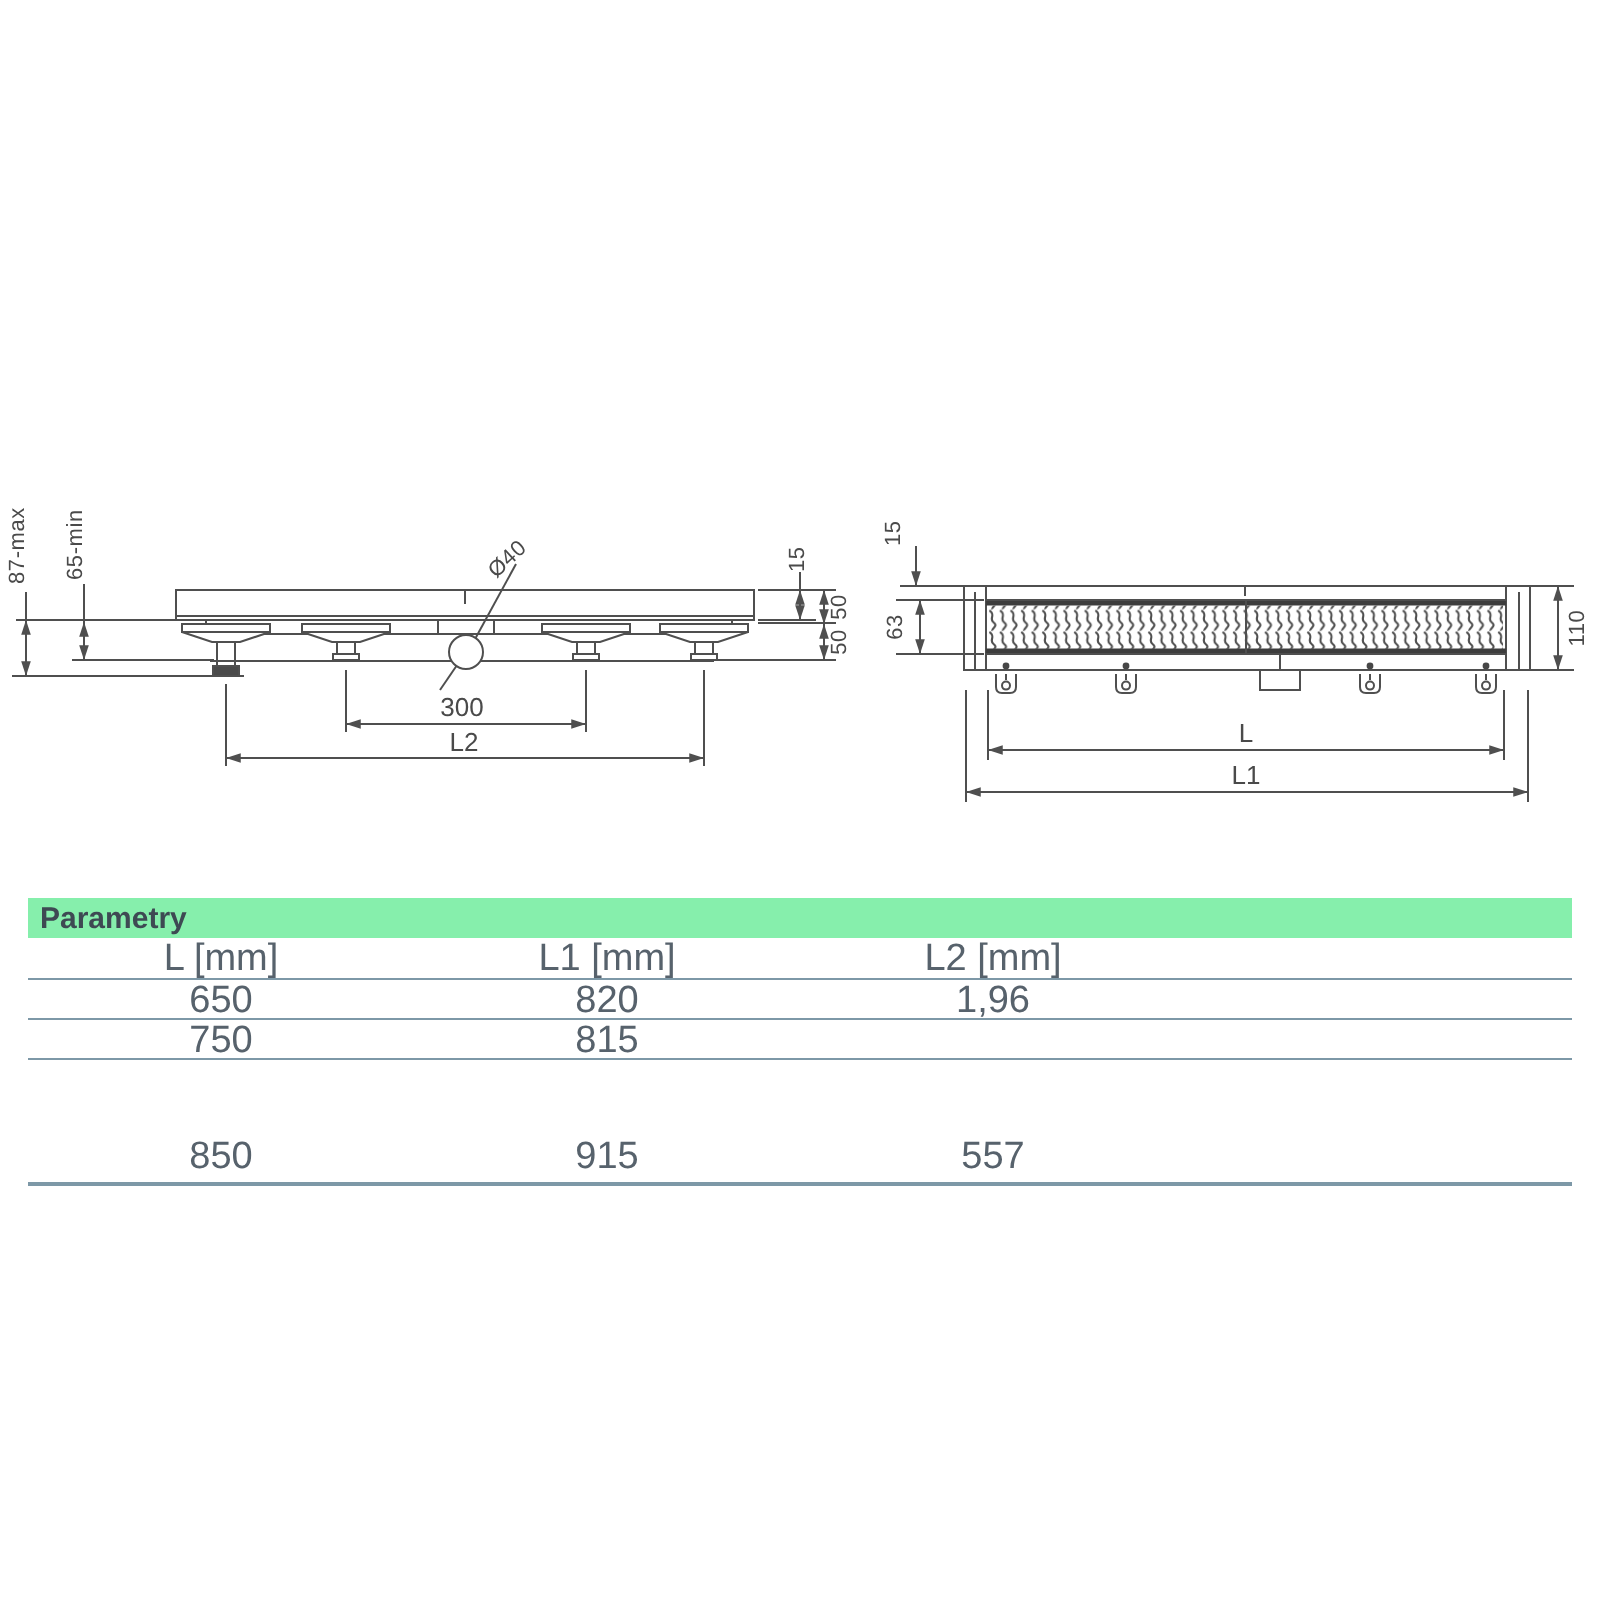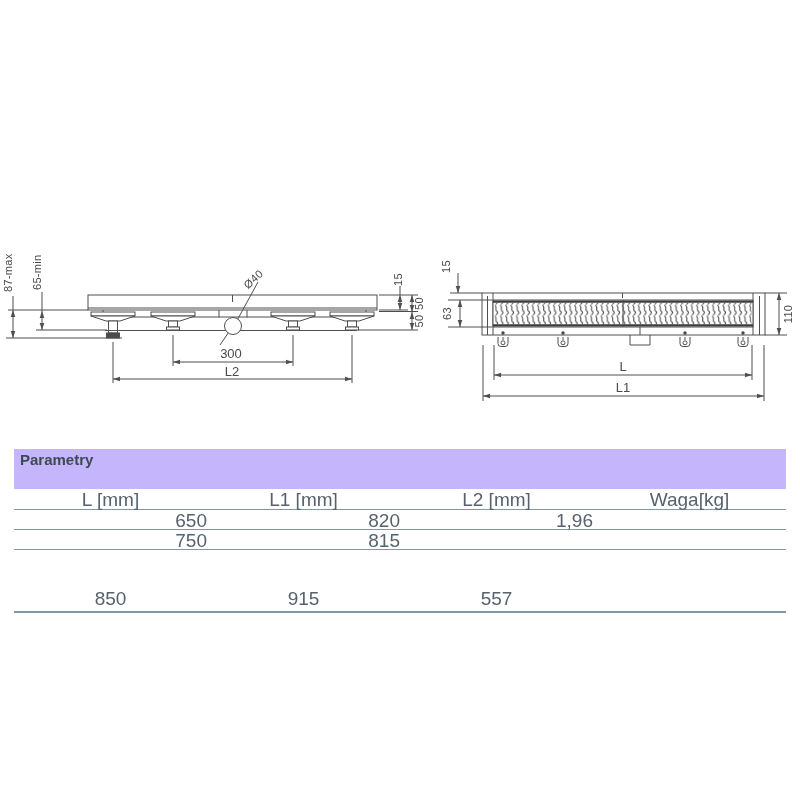--- a/index.html
+++ b/index.html
@@ -4,26 +4,26 @@
 <style>
   html,body{margin:0;padding:0;background:#ffffff;}
   .stage{position:relative;width:800px;height:800px;background:#ffffff;overflow:hidden;
          font-family:"Liberation Sans",sans-serif;}
   svg{position:absolute;overflow:visible;}
   svg text{fill:#4a4a4a;font-family:"Liberation Sans",sans-serif;}
   .dimtext{font-size:11px;letter-spacing:0.3px;}
   .dimbig{font-size:13px;}
   
   .param-table{position:absolute;left:14px;top:449px;width:772px;color:#57626c;}
-  .pt-title{height:40px;background:#c4b5fd;color:#3e4953;font-weight:bold;
+  .pt-title{height:20px;background:#86efac;color:#3e4953;font-weight:bold;
             font-size:15px;line-height:22px;padding-left:6px;}
   .pt-row{display:grid;grid-template-columns:1fr 1fr 1fr 1fr;align-items:center;
           text-align:center;font-size:19px;border-bottom:1.5px solid #7d98a7;}
   .pt-head{height:20px;}
-  .pt-r1,.pt-r2{height:19px;text-align:right;}
+  .pt-r1,.pt-r2{height:19px;}
   .pt-r3{height:25px;border-bottom:2px solid #7d98a7;margin-top:36px;}
 </style>
 </head>
 <body>
 
 <div class="stage">
 
   <svg style="left:0;top:240px" width="440" height="170" viewBox="0 0 440 170">
     <defs>
       <marker id="arrL" viewBox="0 0 10 10" refX="9.2" refY="5" markerWidth="8" markerHeight="8" orient="auto-start-reverse">
@@ -210,21 +210,20 @@
     <text class="dimbig" text-anchor="middle" x="193" y="131">L</text>
     <text class="dimbig" text-anchor="middle" x="193" y="152">L1</text>
   </svg>
 
   <div class="param-table">
     <div class="pt-title">Parametry</div>
     <div class="pt-row pt-head">
       <div>L [mm]</div>
       <div>L1 [mm]</div>
       <div>L2 [mm]</div>
-      <div>Waga[kg]</div>
     </div>
     <div class="pt-row pt-r1">
       <div>650</div>
       <div>820</div>
       <div>1,96</div>
     </div>
     <div class="pt-row pt-r2">
       <div>750</div>
       <div>815</div>
     </div>

